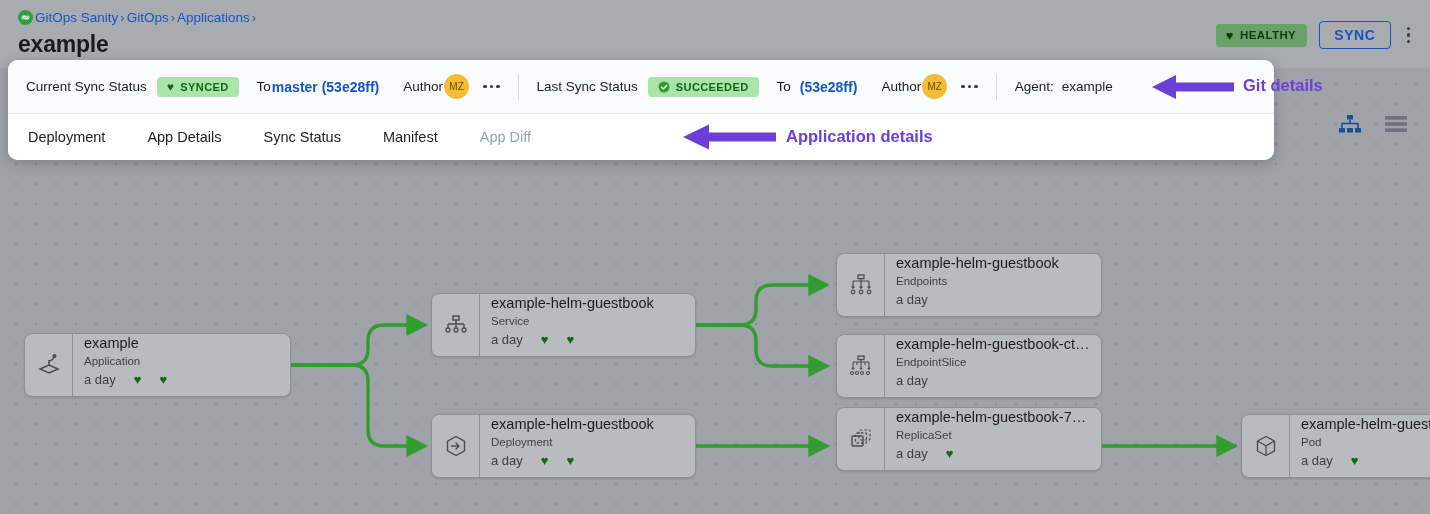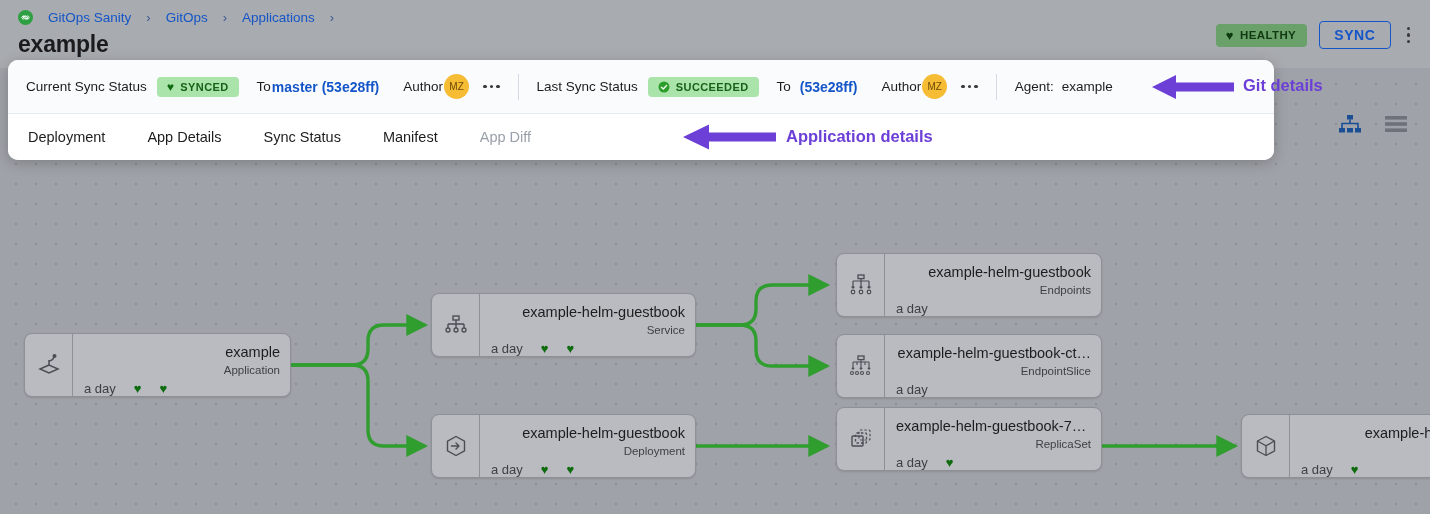--- a/index.html
+++ b/index.html
@@ -13,21 +13,21 @@
   #root { position: relative; width: 1430px; height: 514px; }
 
   
   .page-header {
     position: absolute; left: 0; top: 0; width: 1430px; height: 68px;
     background: #a8abb0;
     z-index: 1;
   }
   .breadcrumb {
     position: absolute; left: 18px; top: 10px;
-    display: flex; align-items: center; gap: 15px;
+    display: flex; align-items: center; gap: 2px;
     font-size: 13.5px;
   }
   .bc-logo {
     width: 15px; height: 15px; border-radius: 50%;
     background: #2ea043;
     display: inline-flex; align-items: center; justify-content: center;
     flex: 0 0 auto;
   }
   .bc-logo svg { display: block; }
   .bc-link { color: #1455c8; font-size: 13.5px; cursor: pointer; }
@@ -95,21 +95,21 @@
     display: flex; align-items: stretch;
     box-shadow: 0 1px 2px rgba(0,0,0,0.12);
     z-index: 4;
     overflow: hidden;
   }
   .node-icon {
     width: 48px; flex: 0 0 48px;
     display: flex; align-items: center; justify-content: center;
     border-right: 1px solid #8d9097;
   }
-  .node-body { padding: 9px 10px 8px 11px; min-width: 0; flex: 1 1 auto; text-align: right; }
+  .node-body { padding: 0 10px 8px 11px; min-width: 0; flex: 1 1 auto; }
   .node-title {
     font-size: 14.5px; color: #1d1d1f; white-space: nowrap;
     overflow: hidden; text-overflow: ellipsis; line-height: 1.25;
   }
   .node-kind { font-size: 11.5px; color: #3c3f45; margin-top: 3px; line-height: 1.2; }
   .node-meta { display: flex; align-items: center; gap: 0; margin-top: 3px; }
   .node-age { font-size: 13px; color: #3c3f45; }
   .node-heart { color: #0e6b0e; font-size: 13px; line-height: 1; margin-left: 18px; }
 
   

